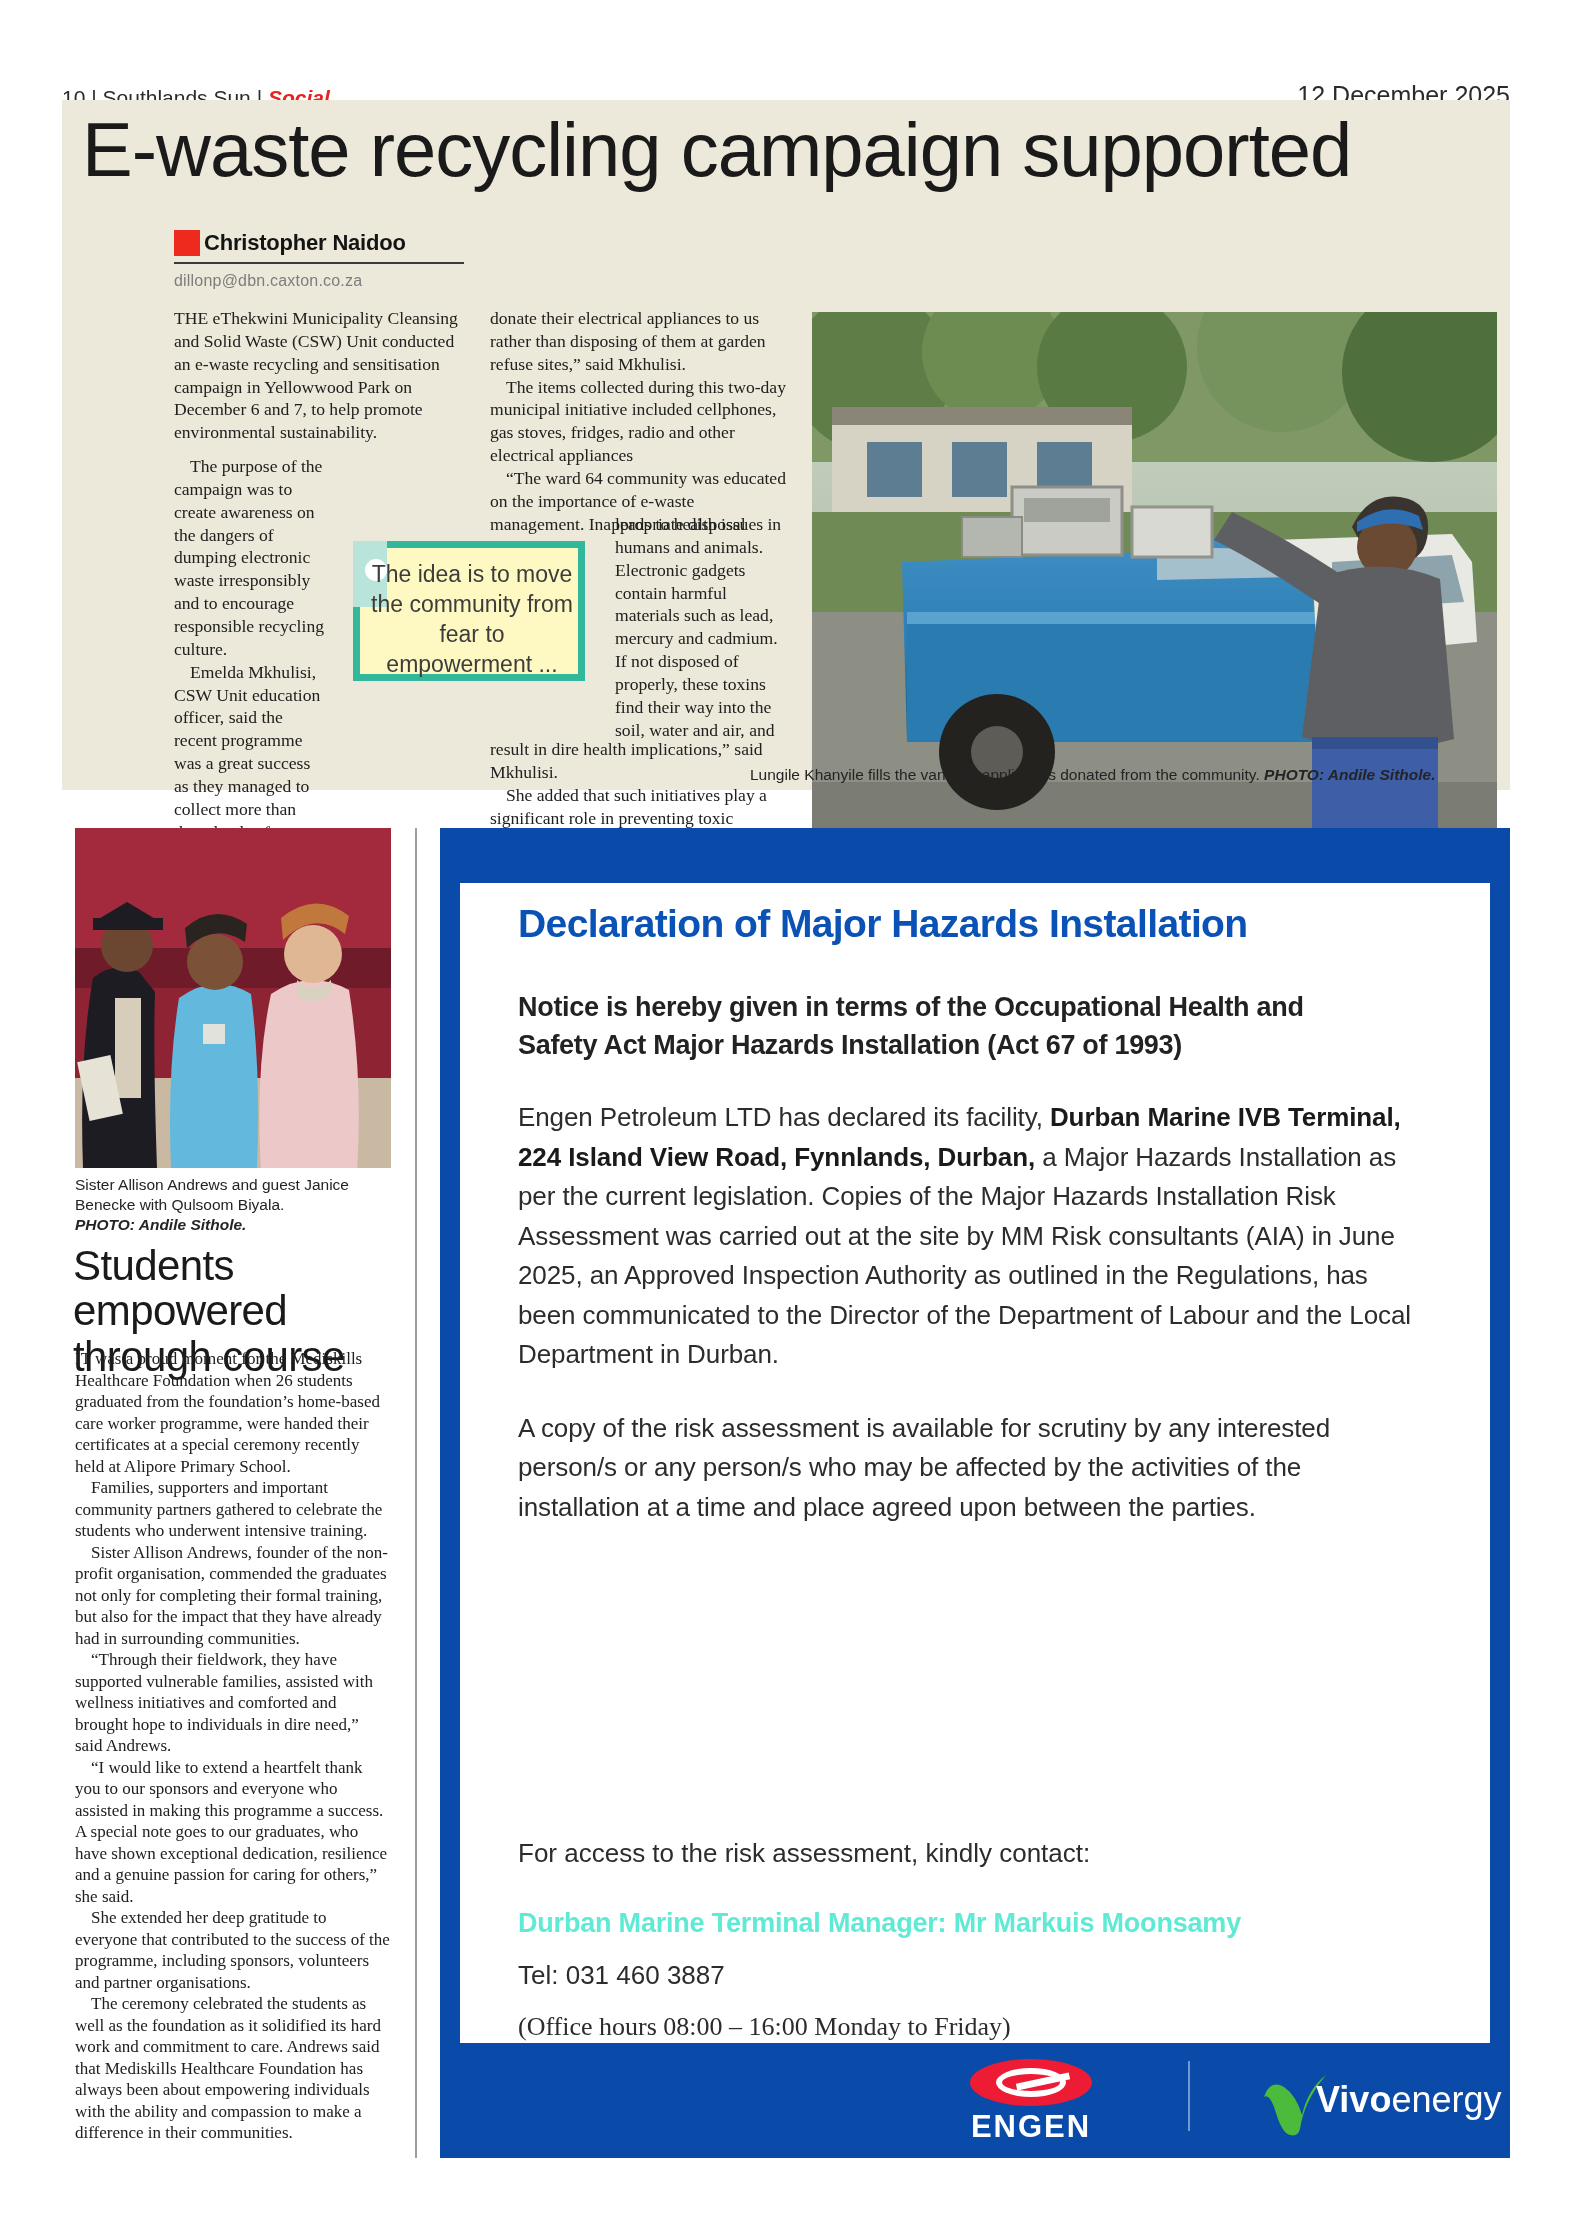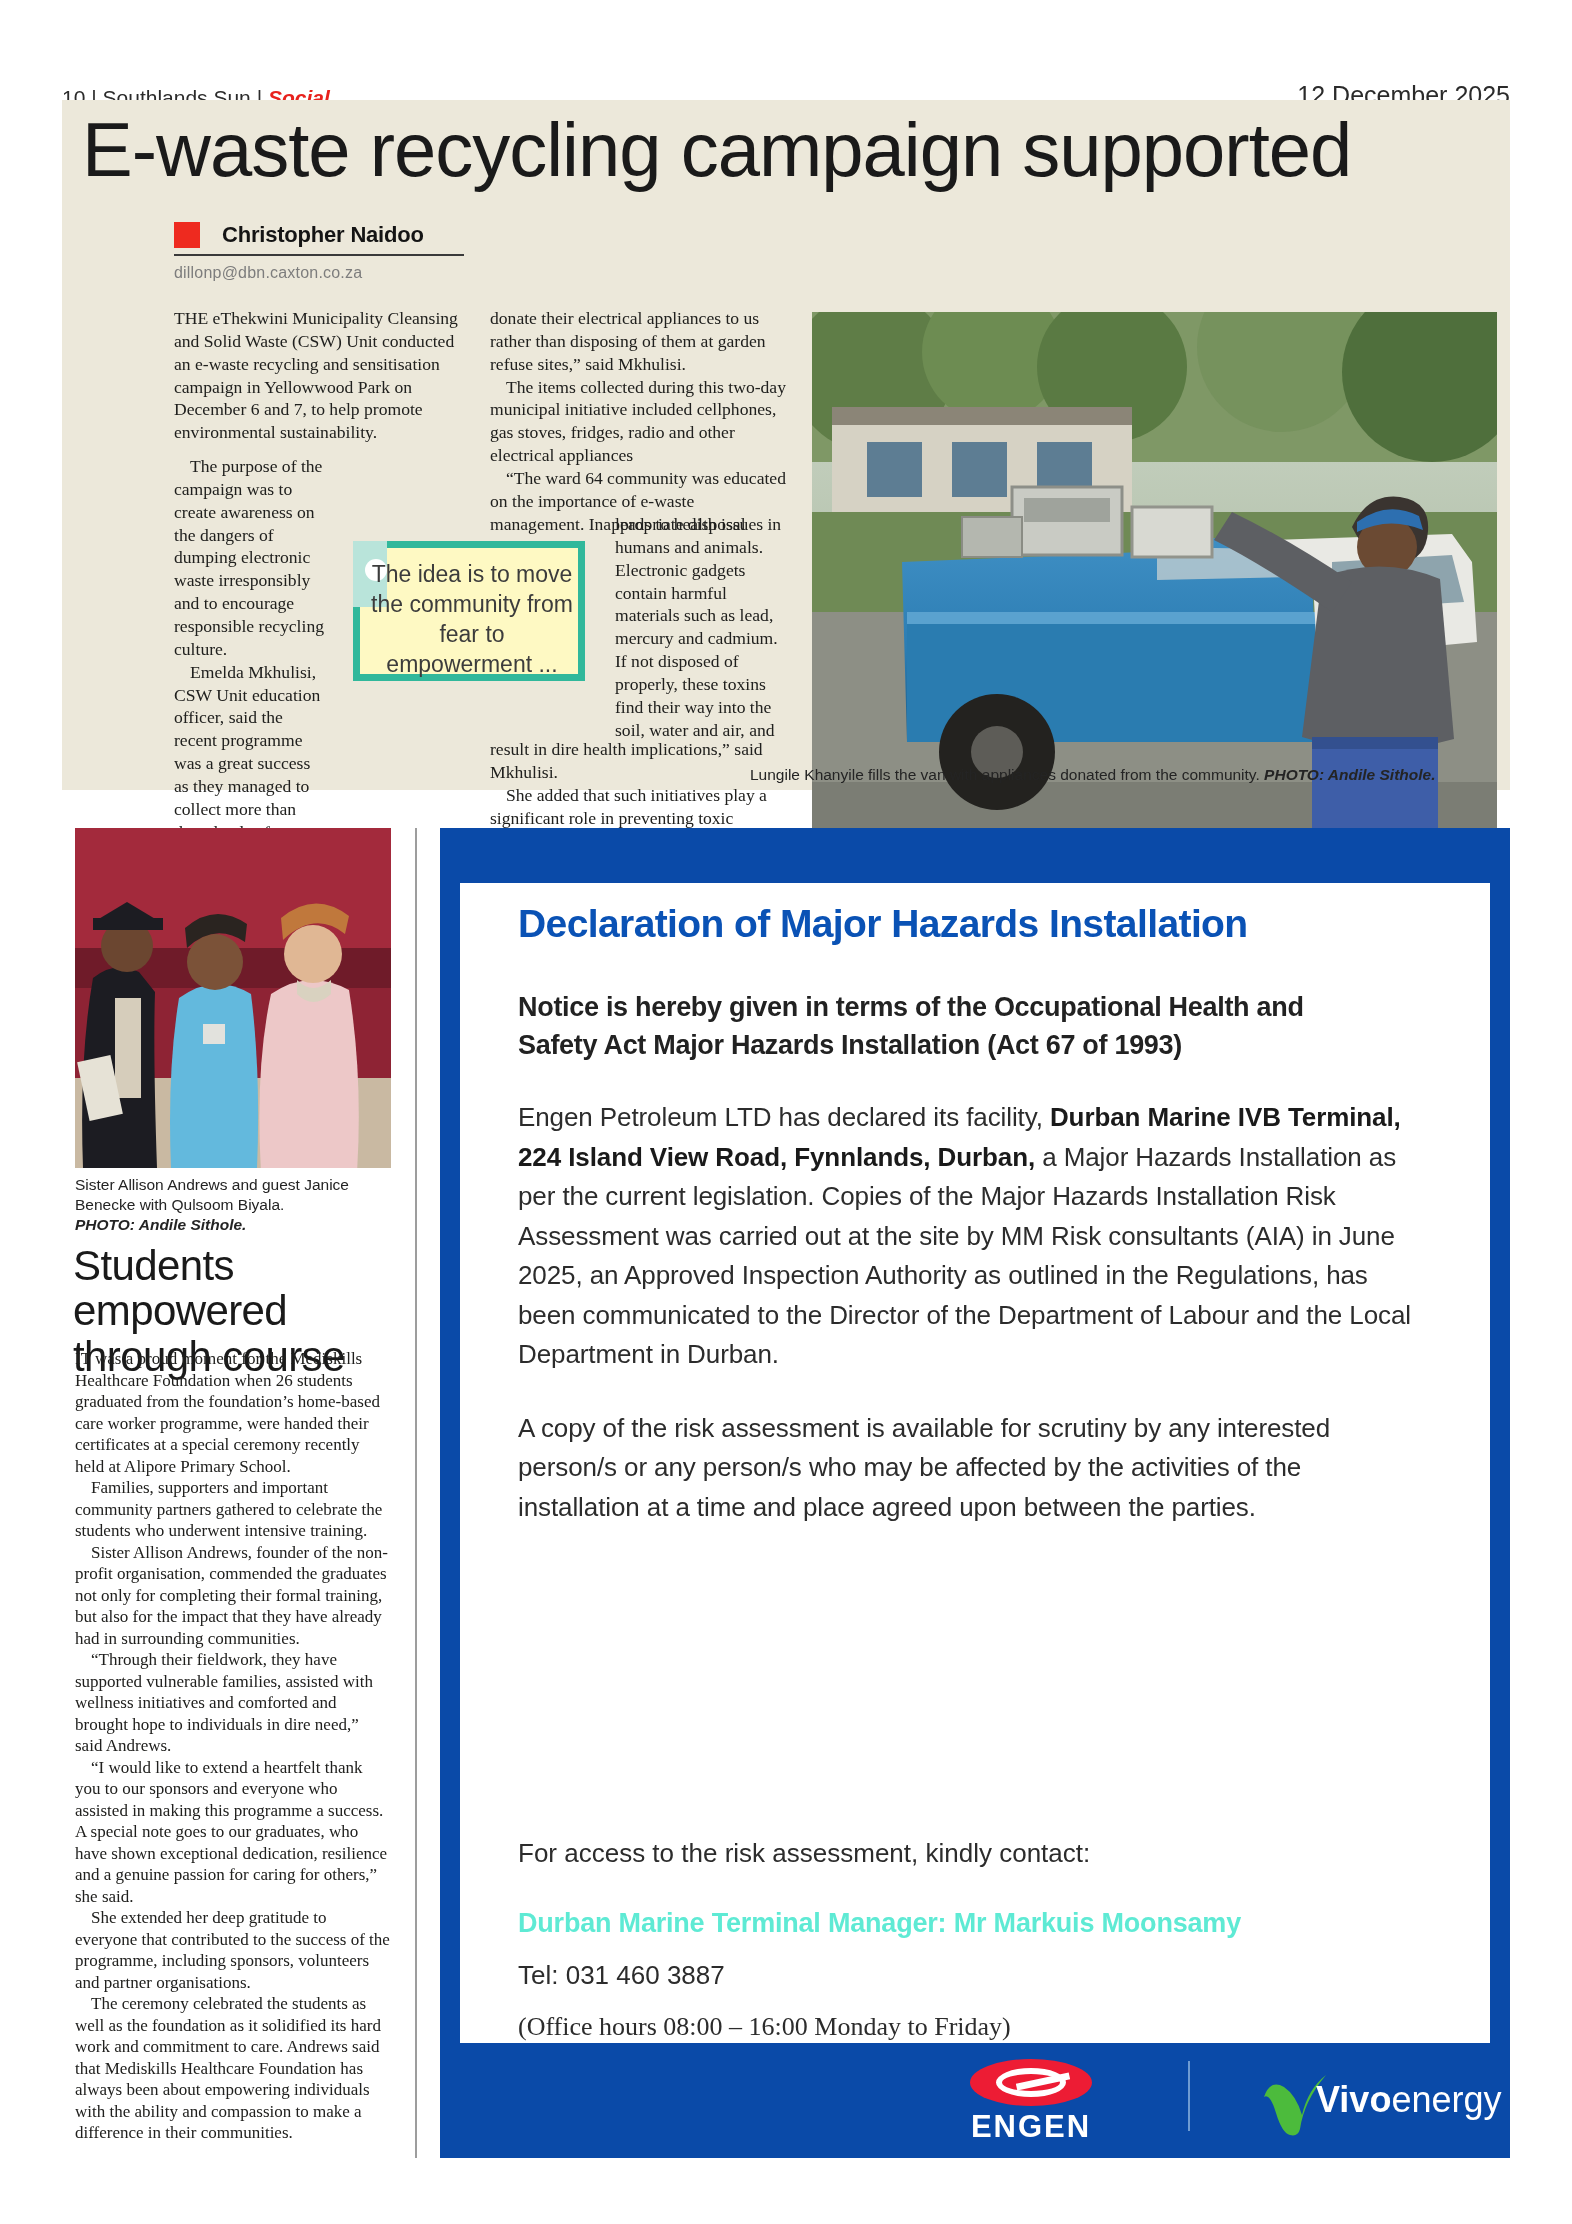--- a/index.html
+++ b/index.html
@@ -73,23 +73,24 @@
 
   .byline-box {
     position: absolute;
     left: 112px;
     top: 122px;
     width: 290px;
   }
   .byline-row {
     display: flex;
     align-items: center;
-    gap: 22px;
+    gap: 4px;
     padding-bottom: 6px;
     border-bottom: 2px solid #3a3a3a;
+    margin-top: 8px;
   }
   .byline-swatch {
     width: 26px;
     height: 26px;
     background: #ee2a1f;
     flex: 0 0 auto;
   }
   .byline-name {
     font-size: 22px;
     font-weight: bold;

